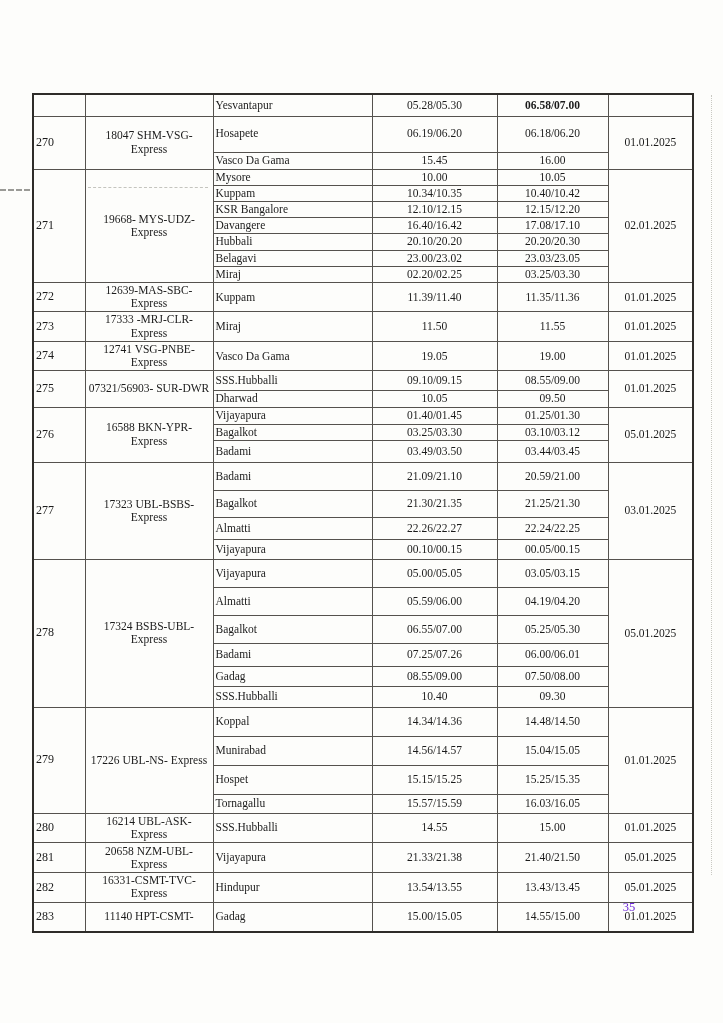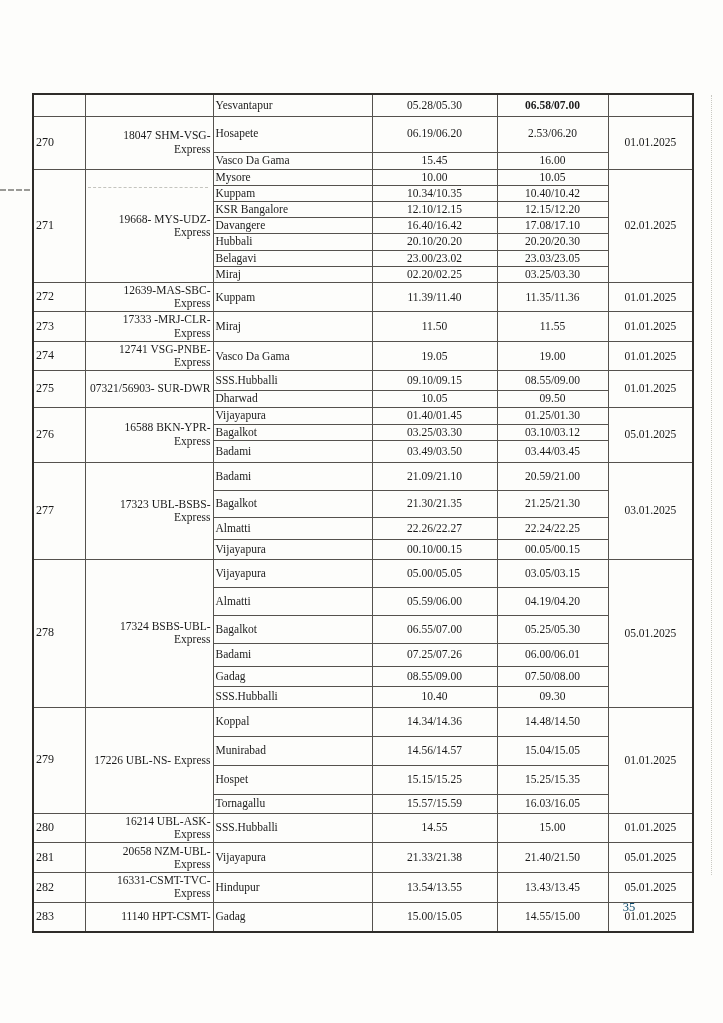--- a/index.html
+++ b/index.html
@@ -34,28 +34,28 @@
   }
   table.tt td{
     border:1px solid #55524e;
     vertical-align:middle;
     padding:1px 2px;
     overflow:hidden;
   }
   table.tt{border:2px solid #2e2c29;}
   tr.group-start td{border-top:1.4px solid #3a3833;}
   td.sno{text-align:left;font-size:12px;}
-  td.train{text-align:right;padding-left:6px;white-space:pre-line;}
+  td.train{text-align:center;padding-left:6px;white-space:pre-line;}
   td.station{text-align:left;padding-left:8px;}
   td.t1,td.t2{text-align:center;}
   td.date{text-align:center;}
   .bold{font-weight:bold;}
   .pageno{
     position:absolute;left:614px;top:900px;width:30px;
-    text-align:center;font-size:12.5px;color:#0c4a6e;
+    text-align:center;font-size:12.5px;color:#6d28d9;
   }
 </style>
 </head>
 <body>
 
 <div class="page">
   <div class="dash-left"></div>
   <div class="dash-left2"></div>
   <div class="scan-right"></div>
 
@@ -75,21 +75,21 @@
           <td class="station">Yesvantapur</td>
           <td class="t1">05.28/05.30</td>
           <td class="t2 bold">06.58/07.00</td>
           <td class="date"></td>
         </tr>
         <tr class="group-start" style="height: 36px;">
           <td class="sno" rowspan="2">270</td>
           <td class="train" rowspan="2">18047 SHM-VSG- Express</td>
           <td class="station">Hosapete</td>
           <td class="t1">06.19/06.20</td>
-          <td class="t2">2.53/06.20</td>
+          <td class="t2">06.18/06.20</td>
           <td class="date" rowspan="2">01.01.2025</td>
         </tr>
         <tr style="height: 17px;">
           <td class="station">Vasco Da Gama</td>
           <td class="t1">15.45</td>
           <td class="t2">16.00</td>
         </tr>
         <tr class="group-start" style="height: 14px;">
           <td class="sno" rowspan="7">271</td>
           <td class="train" rowspan="7">19668- MYS-UDZ-

